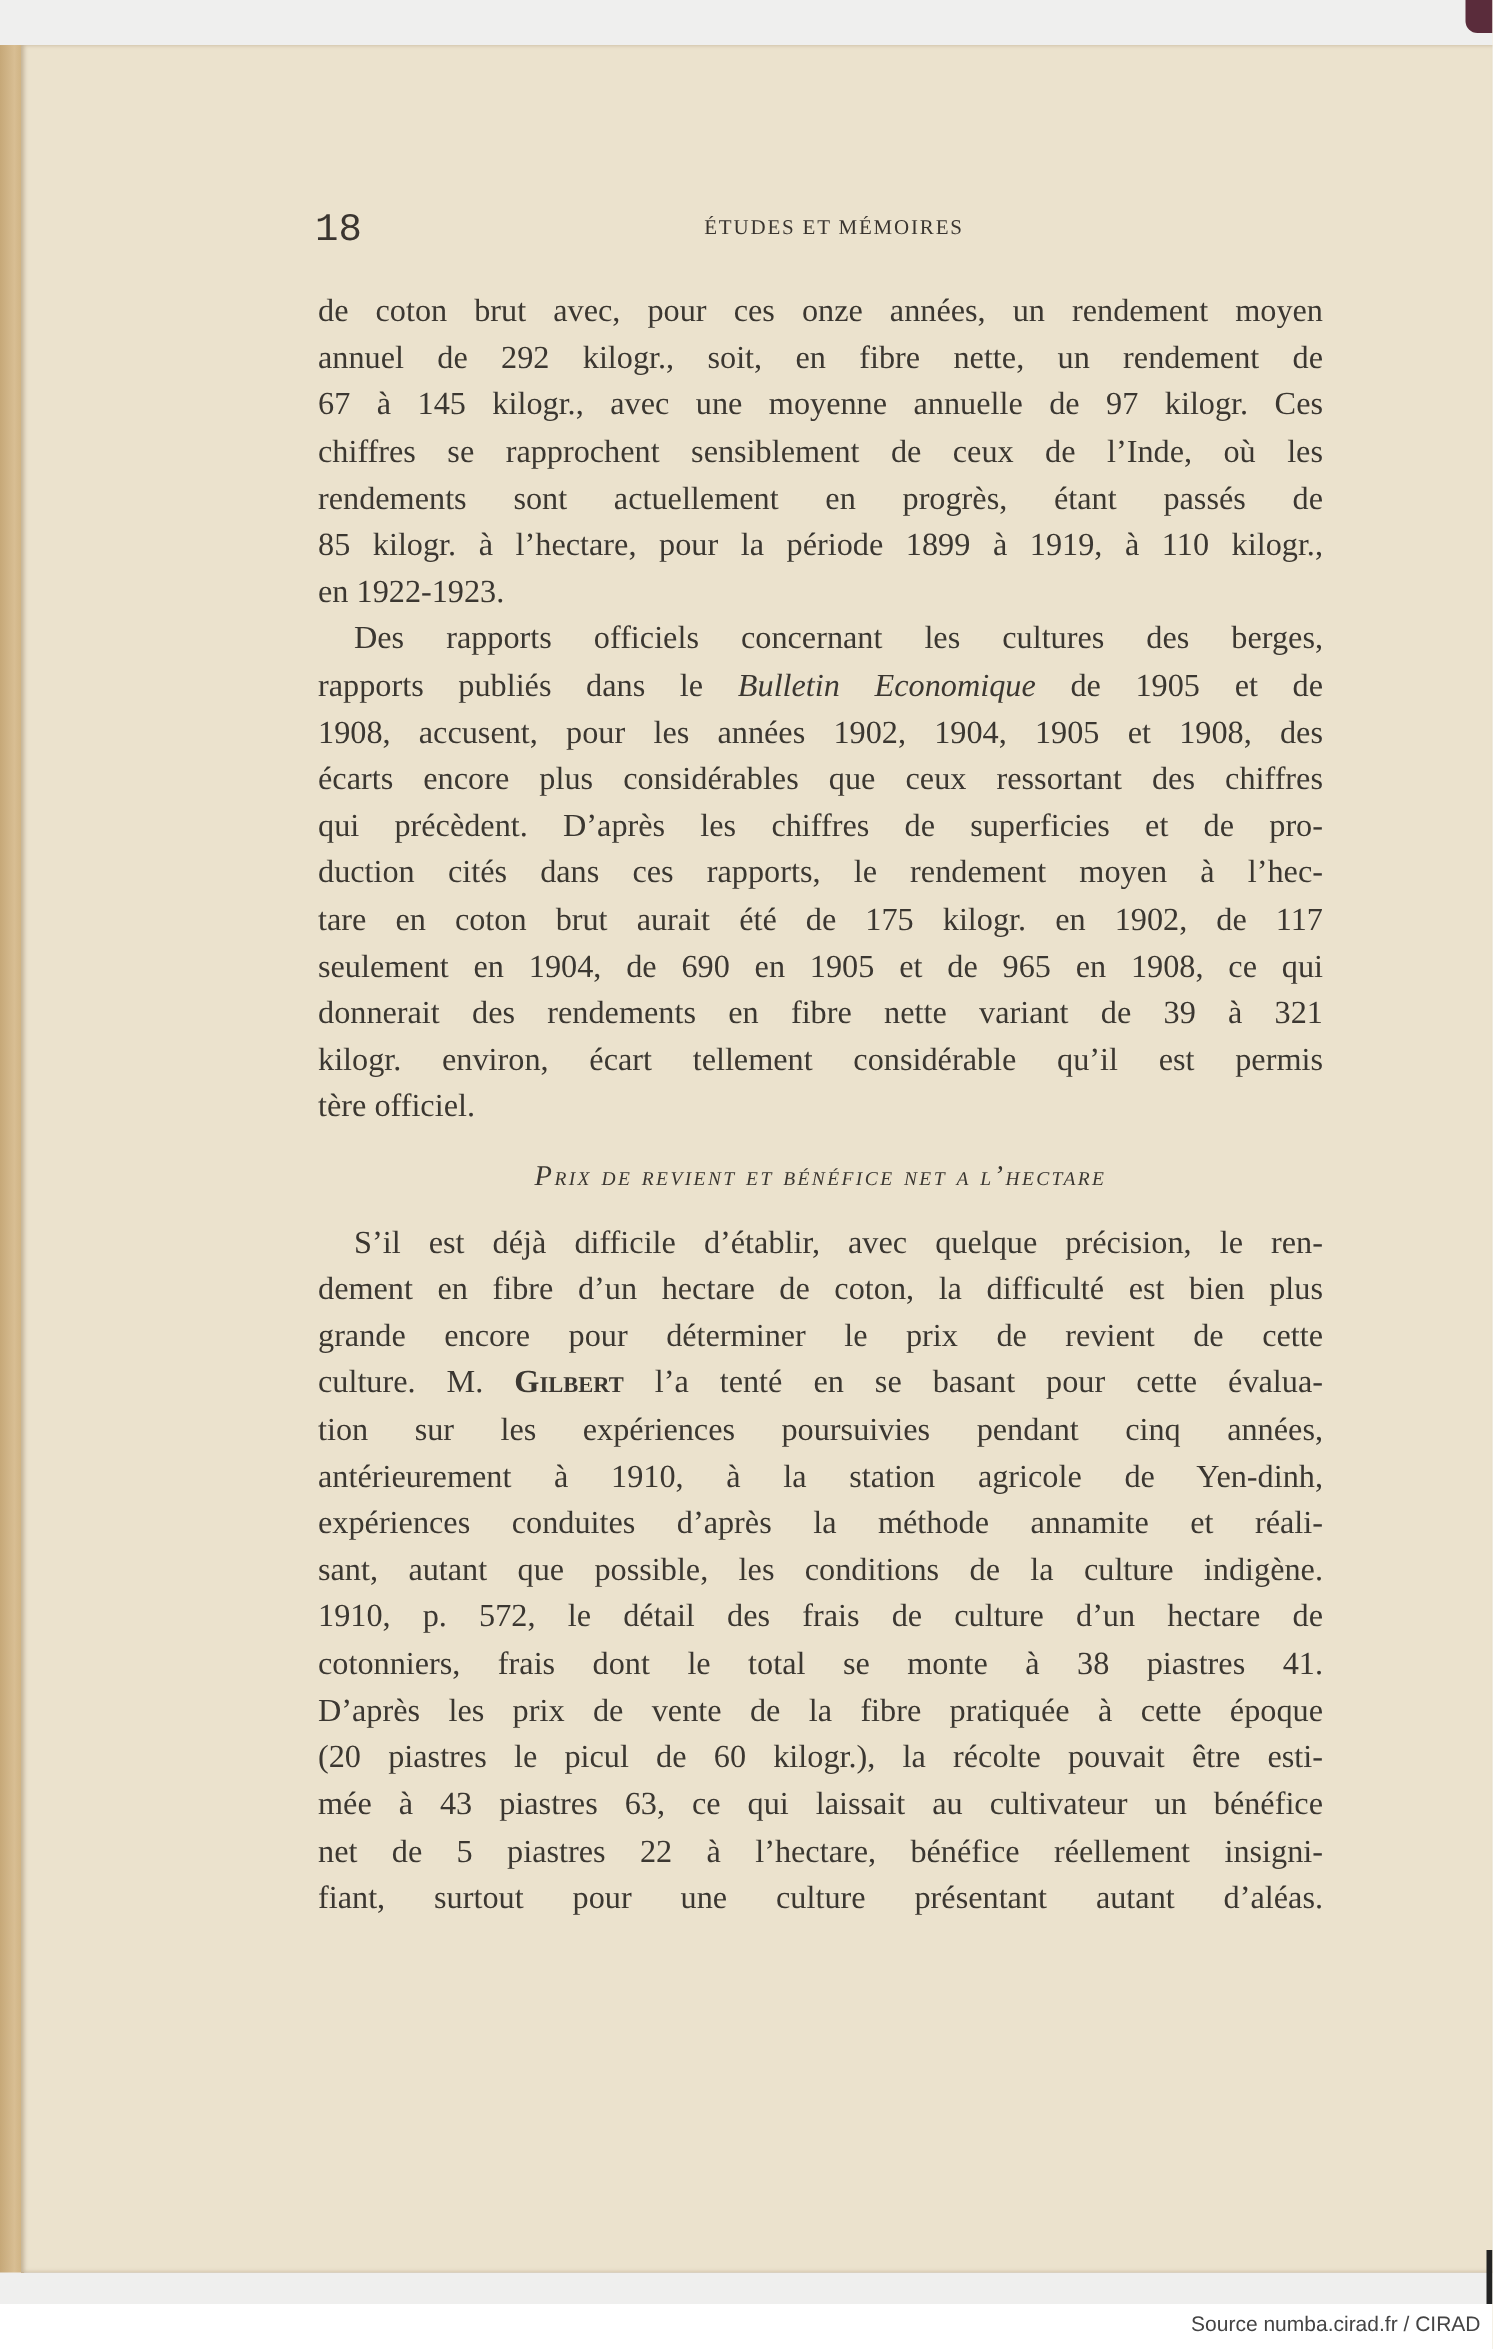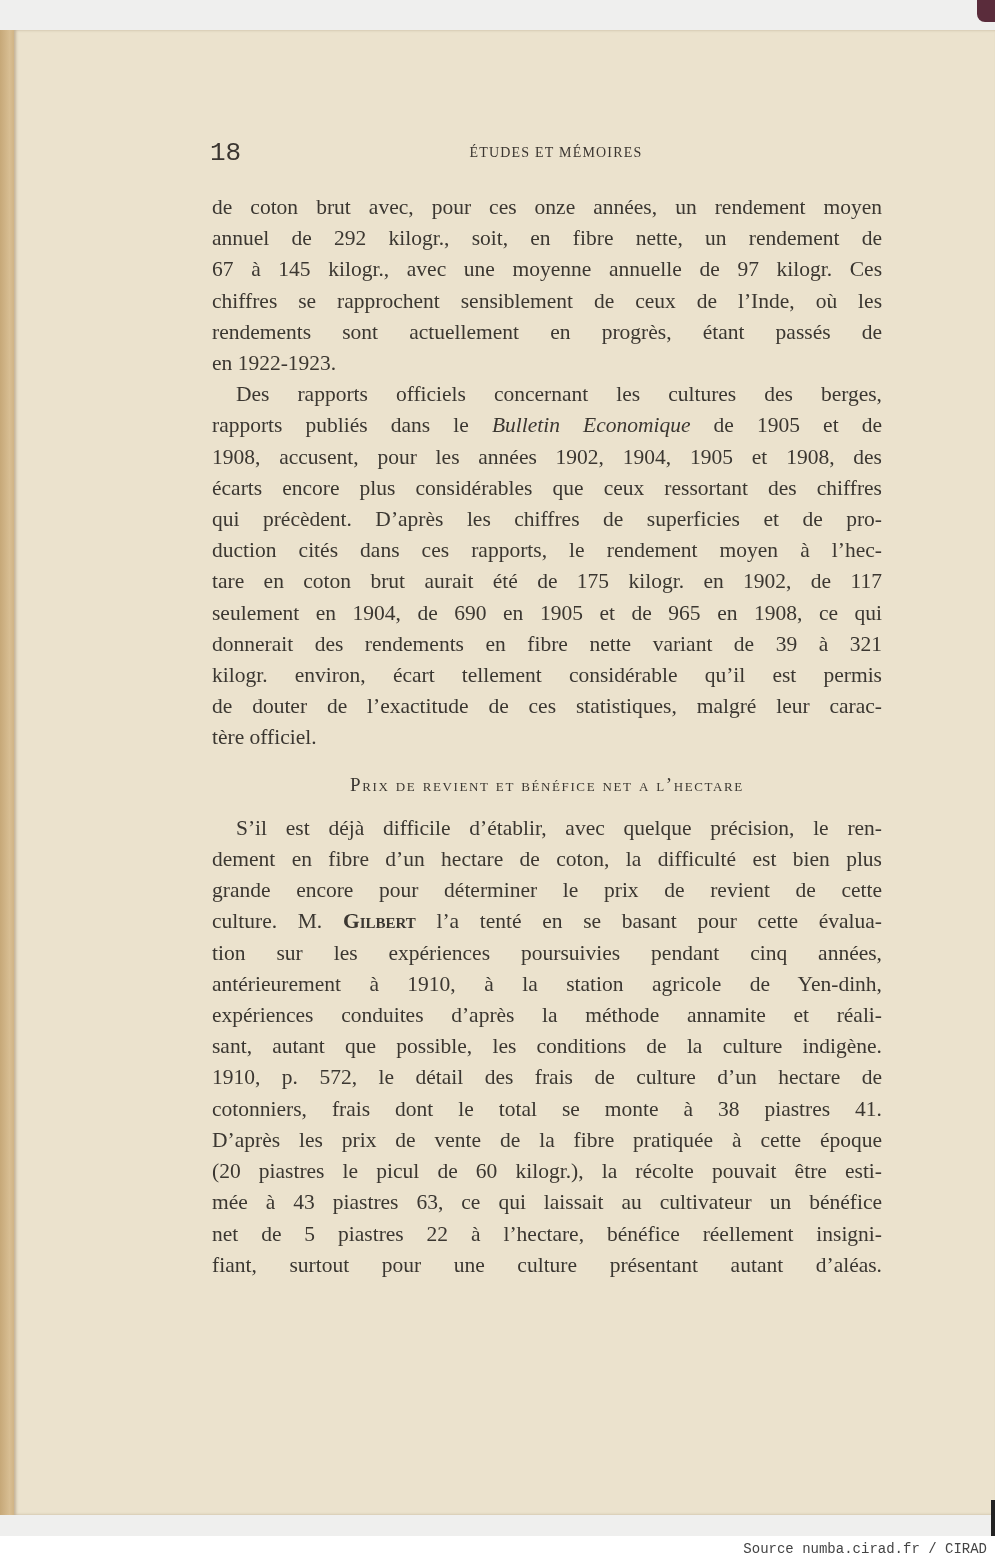--- a/index.html
+++ b/index.html
@@ -48,26 +48,27 @@
     font-size: 21.5px; line-height: 31.2px;
     text-align: justify;
   }
   .line { display: block; white-space: nowrap; text-align-last: justify; text-align: justify; }
   .line.last { text-align-last: left; }
   .indent { padding-left: 24px; }
   .section-heading {
     display: block; text-align: center; margin: 15px 0 13px 0;
     font-variant: small-caps; letter-spacing: 1.6px; font-size: 19px;
     text-align-last: center;
+    font-style: italic;
   }
   em { font-style: italic; }
   .smallcaps { font-variant: small-caps; font-weight: bold; }
   .footer-source {
     position: absolute; right: 8px; top: 1541px;
-    font-family: Liberation Mono, monospace; font-size: 14px; color: #444;
+    font-family: Liberation Sans, sans-serif; font-size: 14px; color: #444;
   }
 </style>
 </head>
 <body>
 
 <div class="scan-bg"></div>
 <div class="corner-mark"></div>
 <div class="book-edge"></div>
 
 <div class="page"></div>
@@ -79,35 +80,35 @@
 </div>
 
 <div class="text-block">
 
   <div>
     <span class="line">de coton brut avec, pour ces onze années, un rendement moyen</span>
     <span class="line">annuel de 292 kilogr., soit, en fibre nette, un rendement de</span>
     <span class="line">67 à 145 kilogr., avec une moyenne annuelle de 97 kilogr. Ces</span>
     <span class="line">chiffres se rapprochent sensiblement de ceux de l’Inde, où les</span>
     <span class="line">rendements sont actuellement en progrès, étant passés de</span>
+    <span class="line">85 kilogr. à l’hectare, pour la période 1899 à 1919, à 110 kilogr.,</span>
     <span class="line last">en 1922-1923.</span>
   </div>
 
   <div>
     <span class="line indent">Des rapports officiels concernant les cultures des berges,</span>
     <span class="line"><span>rapports publiés dans le </span><em>Bulletin Economique</em><span> de 1905 et de</span></span>
     <span class="line">1908, accusent, pour les années 1902, 1904, 1905 et 1908, des</span>
     <span class="line">écarts encore plus considérables que ceux ressortant des chiffres</span>
     <span class="line">qui précèdent. D’après les chiffres de superficies et de pro-</span>
     <span class="line">duction cités dans ces rapports, le rendement moyen à l’hec-</span>
     <span class="line">tare en coton brut aurait été de 175 kilogr. en 1902, de 117</span>
     <span class="line">seulement en 1904, de 690 en 1905 et de 965 en 1908, ce qui</span>
     <span class="line">donnerait des rendements en fibre nette variant de 39 à 321</span>
     <span class="line">kilogr. environ, écart tellement considérable qu’il est permis</span>
-    <span class="line">de douter de l’exactitude de ces statistiques, malgré leur carac-</span>
     <span class="line last">tère officiel.</span>
   </div>
 
   <span class="section-heading">Prix de revient et bénéfice net a l’hectare</span>
 
   <div>
     <span class="line indent">S’il est déjà difficile d’établir, avec quelque précision, le ren-</span>
     <span class="line">dement en fibre d’un hectare de coton, la difficulté est bien plus</span>
     <span class="line">grande encore pour déterminer le prix de revient de cette</span>
     <span class="line"><span>culture. M. </span><span class="smallcaps">Gilbert</span><span> l’a tenté en se basant pour cette évalua-</span></span>

